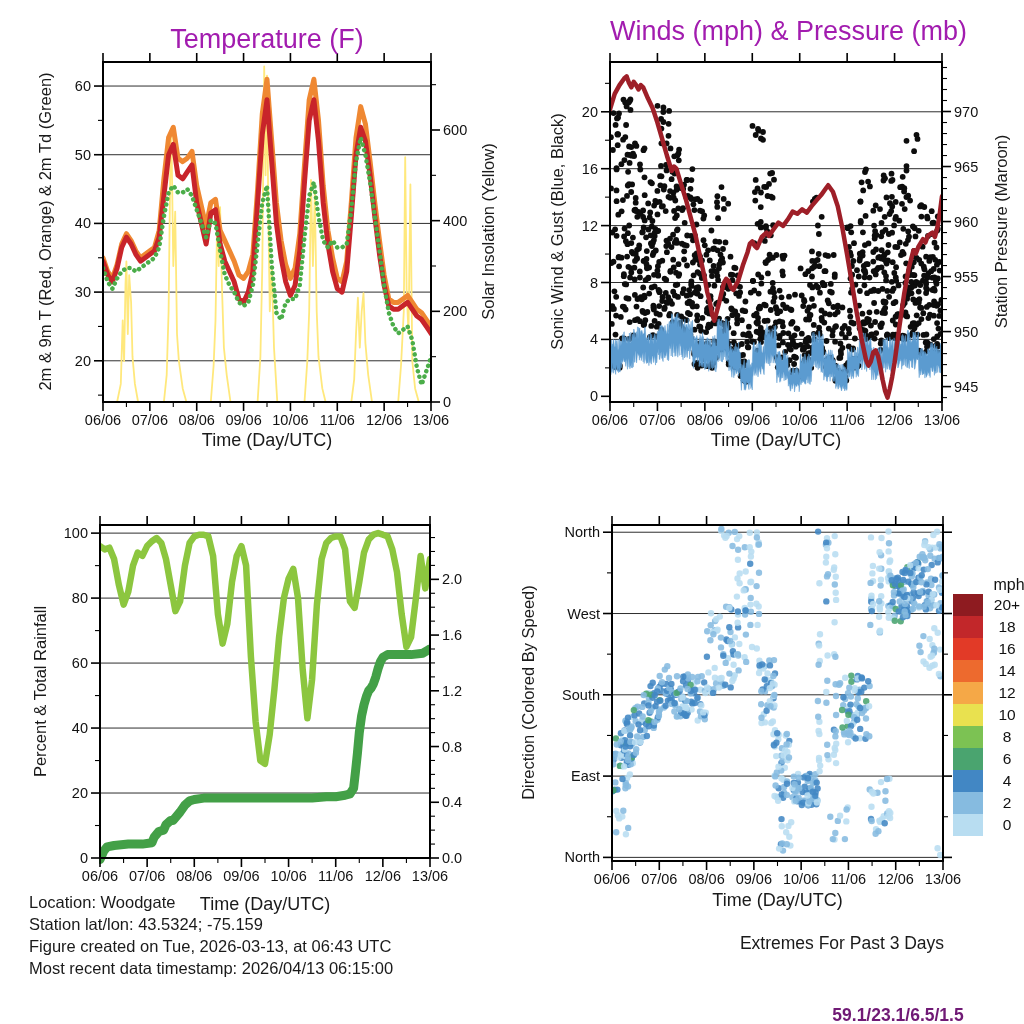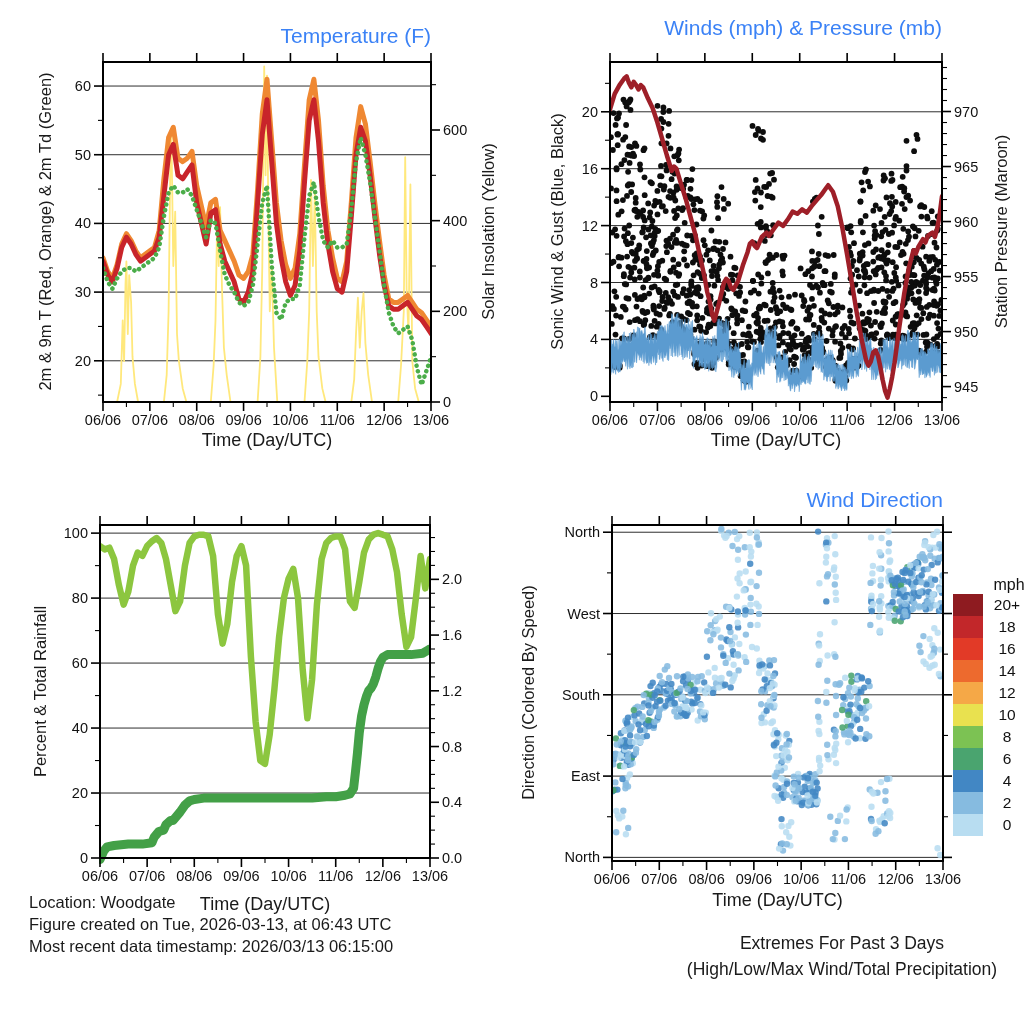--- a/index.html
+++ b/index.html
@@ -1,20 +1,20 @@
 <!DOCTYPE html>
 <html><head>
 <meta charset="utf-8">
 <style>
   html,body{margin:0;padding:0;background:#fff}
   body{width:1024px;height:1024px;position:relative;font-family:"Liberation Sans",sans-serif;color:#111}
   .figure{position:absolute;left:0;top:0;width:1024px;height:1024px;background:#fff;overflow:hidden}
   .panel{position:absolute}
   .panel svg{position:absolute;left:0;top:0}
-  .chart-title{position:absolute;font-size:21px;text-align:right;white-space:nowrap;color:#3b82f6}
+  .chart-title{position:absolute;font-size:27px;text-align:center;white-space:nowrap;color:#a21caf}
   .vlabel{position:absolute;font-size:16.5px;text-align:center;white-space:nowrap;transform:rotate(-90deg);color:#1a1a1a}
   .xlabel{position:absolute;font-size:18px;text-align:center;white-space:nowrap;color:#1a1a1a}
   .footer{position:absolute;font-size:16.5px;line-height:21.9px;color:#1a1a1a}
   .extremes{position:absolute;font-size:17.5px;line-height:25.5px;text-align:center;color:#1a1a1a}
   .extremes .val{font-weight:bold;margin-left:112px}
   .legend{position:absolute}
   .legend-title{margin-left:34px;width:44px;text-align:center;font-size:16px;height:18px}
   .lrow{display:flex;height:22px;align-items:center}
   .lsw{width:30px;height:22px}
   .llb{width:40px;text-align:center;font-size:15.5px;margin-left:4px}
@@ -2582,21 +2582,20 @@
           <line x1="431" y1="296.0967741935484" x2="440" y2="296.0967741935484" stroke="#000" stroke-width="1.6"></line>
           <line x1="431" y1="214.80645161290323" x2="440" y2="214.80645161290323" stroke="#000" stroke-width="1.6"></line>
           <line x1="431" y1="133.51612903225805" x2="440" y2="133.51612903225805" stroke="#000" stroke-width="1.6"></line>
           <line x1="431" y1="52.225806451612925" x2="440" y2="52.225806451612925" stroke="#000" stroke-width="1.6"></line>
           <line x1="431" y1="336.741935483871" x2="436" y2="336.741935483871" stroke="#000" stroke-width="1.1"></line>
           <line x1="431" y1="255.4516129032258" x2="436" y2="255.4516129032258" stroke="#000" stroke-width="1.1"></line>
           <line x1="431" y1="174.16129032258064" x2="436" y2="174.16129032258064" stroke="#000" stroke-width="1.1"></line>
           <line x1="431" y1="92.87096774193549" x2="436" y2="92.87096774193549" stroke="#000" stroke-width="1.1"></line>
         </g>
       </svg>
-    <div class="chart-title" style="left:100px;top:8px;width:331px">Wind Direction</div>
     <div class="vlabel" style="left:-154px;top:203px;width:340px">Direction (Colored By Speed)</div>
     <div class="xlabel" style="left:100px;top:410px;width:331px">Time (Day/UTC)</div>
     <div class="legend" style="left:441px;top:96px">
       <div class="legend-title">mph</div>
       <div>
           <div class="lrow">
             <div class="lsw" style="background: rgb(142, 27, 32);"></div>
             <div class="llb">20+</div>
           </div>
           <div class="lrow">
@@ -2638,23 +2637,23 @@
           <div class="lrow">
             <div class="lsw" style="background: rgb(184, 221, 241);"></div>
             <div class="llb">0</div>
           </div>
         </div>
     </div>
   </section>
 
   <div class="footer" style="left:29px;top:892px">
     <div>Location: Woodgate</div>
+    <div>Station lat/lon: 43.5324; -75.159</div>
     <div>Figure created on Tue, 2026-03-13, at 06:43 UTC</div>
-    <div>Most recent data timestamp: 2026/03/13 06:15:00</div>
+    <div>Most recent data timestamp: 2026/04/13 06:15:00</div>
   </div>
 
   <div class="extremes" style="left:672px;top:931px;width:340px">
     <div>Extremes For Past 3 Days</div>
-    <div>(High/Low/Max Wind/Total Precipitation)</div>
     <div class="val" style="color: #701a75; margin-top: 46px;">59.1/23.1/6.5/1.5</div>
   </div>
 
 </div>
 
 </body></html>

